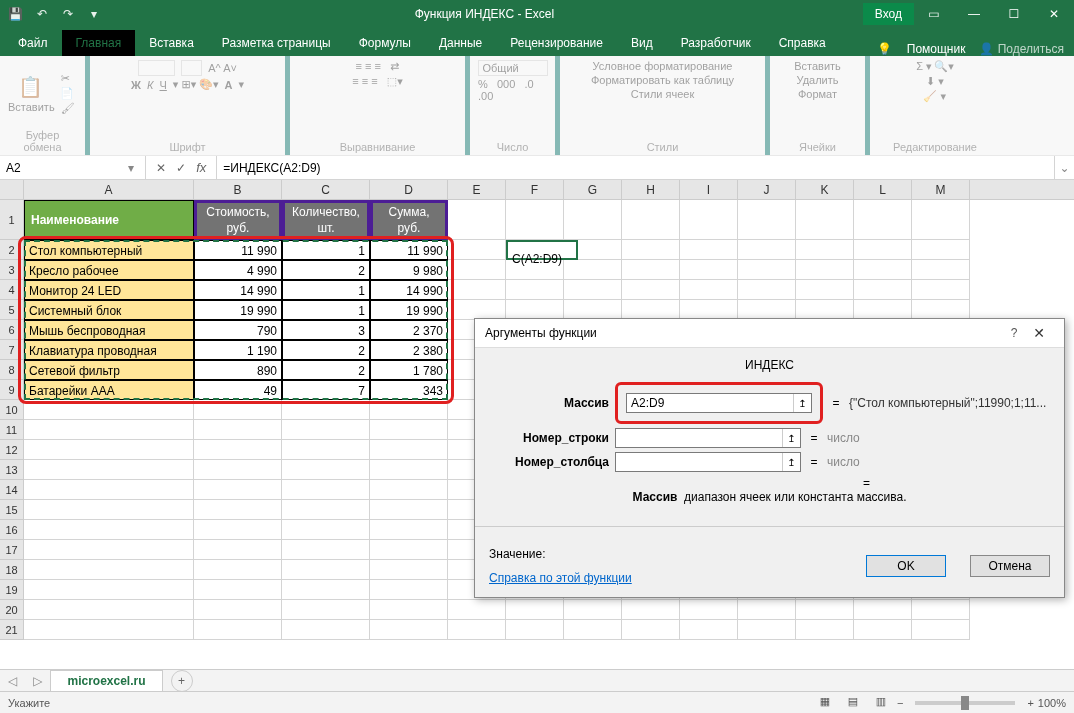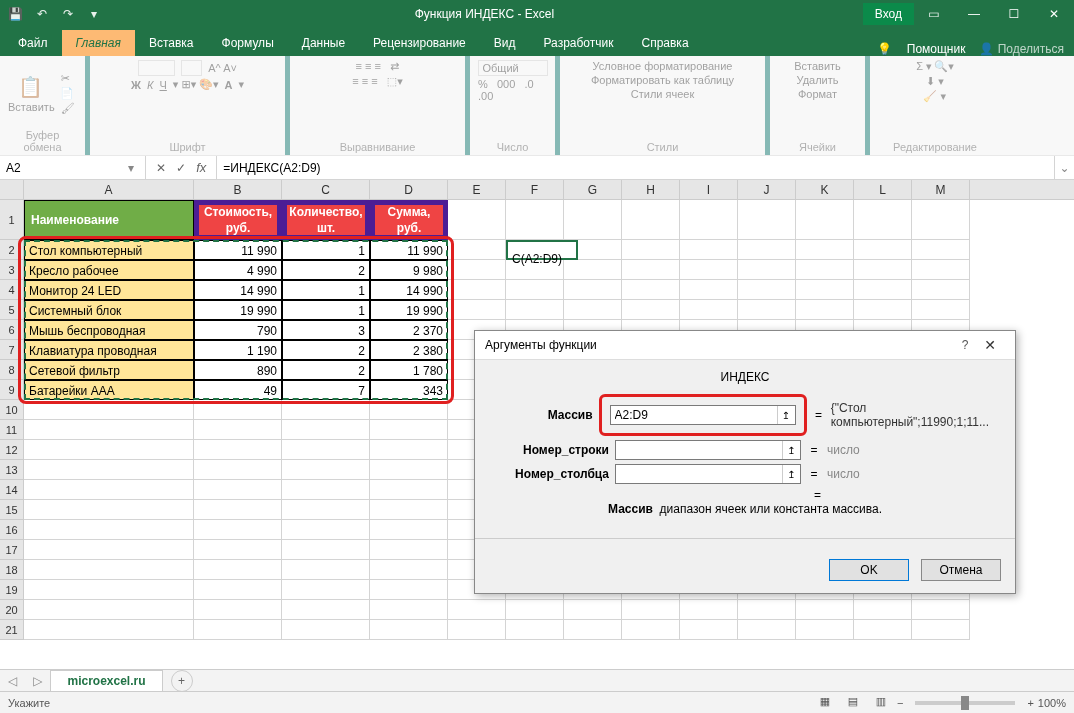--- a/index.html
+++ b/index.html
@@ -10,21 +10,21 @@
 .titlebar-left { display: flex; gap: 2px; padding-left: 4px; }
 .titlebar-left .qat-btn { width: 24px; height: 24px; display: flex; align-items: center; justify-content: center; color: #fff; opacity: 0.9; }
 .titlebar-center { flex: 1; text-align: center; font-size: 12px; color: #fff; }
 .titlebar-right { display: flex; align-items: center; gap: 0; }
 .signin { background: #0b8a4a; padding: 4px 12px; font-size: 12px; }
 .win-btn { width: 40px; height: 28px; display: flex; align-items: center; justify-content: center; color: #fff; }
 
 
 .tabs { background: #217346; display: flex; height: 28px; align-items: end; padding-left: 4px; }
 .tab { padding: 6px 14px; font-size: 12px; color: #fff; cursor: pointer; }
-.tab.active { background: #fdba74; color: #217346; font-style: italic; }
+.tab.active { background: #000000; color: #217346; }
 .tab.file { background: #217346; color: #fff; }
 .tabs-right { margin-left: auto; display: flex; align-items: center; padding-right: 10px; gap: 14px; color: #fff; }
 .share-btn { opacity: 0.7; }
 
 
 .ribbon { background: #f3f3f3; height: 100px; border-bottom: 1px solid #d4d4d4; display: flex; opacity: 0.5; position: relative; }
 .ribbon-group { border-right: 5px solid #0f766e; padding: 4px 8px 2px; display: flex; flex-direction: column; justify-content: space-between; }
 .ribbon-group-label { text-align: center; font-size: 11px; color: #666; padding-top: 2px; }
 .rg-content { flex: 1; display: flex; align-items: center; font-size: 11px; color: #444; }
 .rg-icon { font-size: 20px; }
@@ -47,21 +47,21 @@
 .ch { border-right: 1px solid #ccc; text-align: center; font-size: 12px; color: #333; line-height: 20px; }
 .row { display: flex; height: 20px; }
 .rh { width: 24px; min-width: 24px; background: #e6e6e6; border-right: 1px solid #ccc; border-bottom: 1px solid #ccc; text-align: center; font-size: 11px; color: #333; line-height: 20px; }
 .cell { border-right: 1px solid #d4d4d4; border-bottom: 1px solid #d4d4d4; padding: 0 4px; font-size: 12px; line-height: 20px; overflow: hidden; white-space: nowrap; }
 .c-A { width: 170px; }
 .c-B { width: 88px; }
 .c-C { width: 88px; }
 .c-D { width: 78px; }
 .c-rest { width: 58px; }
 .hdr-green { background: #70ad47; color: #fff; font-weight: bold; border: 1px solid #000; }
-.hdr-green2 { background: #ef4444; color: #fff; font-weight: bold; border: 5px solid #4c1d95; text-align: center; }
+.hdr-green2 { background: #737373; color: #fff; font-weight: normal; border: 3px solid #4c1d95; text-align: center; }
 .name-cell { background: #ffe699; border: 1px solid #000; }
 .num-cell { text-align: right; border: 1px solid #000; }
 
 
 .header-row .cell { height: 40px; line-height: 16px; display: flex; align-items: center; justify-content: center; text-align: center; white-space: normal; }
 .header-row .c-A { justify-content: flex-start; padding-left: 6px; }
 
 
 .marquee { position: absolute; border: 2px dashed #217346; pointer-events: none; }
 .red-box { position: absolute; border: 3px solid #e02020; border-radius: 8px; pointer-events: none; }
@@ -83,21 +83,21 @@
 .dlg-input { border: none; outline: none; flex: 1; padding: 0 4px; font-size: 12px; height: 18px; }
 .dlg-ref-btn { width: 18px; height: 18px; border-left: 1px solid #ccc; text-align: center; font-size: 10px; display: flex; align-items: center; justify-content: center; }
 .dlg-eq { width: 14px; text-align: center; }
 .dlg-result { font-size: 12px; color: #333; }
 .dlg-desc { font-size: 12px; margin: 14px 0 10px; line-height: 1.4; }
 .dlg-arg-desc { font-size: 12px; text-align: center; margin-bottom: 22px; }
 .dlg-sep { border-top: 1px solid #ccc; margin: 10px -14px; }
 .dlg-bottom { display: flex; align-items: center; padding: 0 14px 12px; }
 .dlg-value { font-size: 12px; }
 .dlg-link { color: #0066cc; text-decoration: underline; cursor: pointer; margin-top: 10px; }
-.dlg-btns { margin-left: auto; display: flex; gap: 12px; }
+.dlg-btns { margin-left: auto; display: flex; gap: 24px; }
 .dlg-btn { width: 80px; height: 22px; border: 1px solid #888; background: #e1e1e1; font-size: 12px; }
 .dlg-btn.primary { border: 1px solid #0078d7; }
 .red-highlight { border: 3px solid #e02020; border-radius: 6px; padding: 8px; }
 
 
 .sheet-tabs { position: absolute; bottom: 22px; left: 0; right: 0; height: 22px; background: #f3f3f3; display: flex; align-items: center; border-top: 1px solid #ccc; font-size: 12px; }
 .st-nav { padding: 0 8px; color: #888; }
 .st-tab { padding: 3px 16px; background: #fff; border: 1px solid #ccc; border-bottom: none; color: #217346; font-weight: bold; }
 .st-add { width: 22px; height: 22px; border: 1px solid #ccc; border-radius: 50%; margin-left: 8px; text-align: center; line-height: 20px; color: #666; }
 
@@ -125,20 +125,21 @@
     <div class="win-btn">—</div>
     <div class="win-btn">☐</div>
     <div class="win-btn">✕</div>
   </div>
 </div>
 
 <div class="tabs">
   <div class="tab file">Файл</div>
   <div class="tab active">Главная</div>
   <div class="tab">Вставка</div>
+  <div class="tab">Разметка страницы</div>
   <div class="tab">Формулы</div>
   <div class="tab">Данные</div>
   <div class="tab">Рецензирование</div>
   <div class="tab">Вид</div>
   <div class="tab">Разработчик</div>
   <div class="tab">Справка</div>
   <div class="tabs-right">
     <span>💡</span>
     <span>Помощник</span>
     <span class="share-btn">👤 <span>Поделиться</span></span>
@@ -586,21 +587,21 @@
       </div>
     </div>
 
   <div class="marquee" style="left:24px;top:60px;width:424px;height:160px"></div>
 
   <div class="red-box" style="left:18px;top:56px;width:436px;height:168px"></div>
 
   <div class="active-cell" style="left:506px;top:60px;width:72px;height:20px"><span>С(A2:D9)</span></div>
 </div>
 
-<div class="dialog" style="left:474px;top:330px;width:542px">
+<div class="dialog" style="left:474px;top:318px;width:591px">
   <div class="dlg-title">
     <div class="dlg-title-text">Аргументы функции</div>
     <div class="dlg-help">?</div>
     <div class="dlg-close">✕</div>
   </div>
   <div class="dlg-body">
     <div class="dlg-fn">ИНДЕКС</div>
 
     <div class="dlg-row">
       <div class="dlg-label">Массив</div>
@@ -634,20 +635,24 @@
       <div class="dlg-result" style="color:#888">число</div>
     </div>
 
     <div style="text-align:right;padding-right:180px;margin-top:4px">=</div>
 
     <div class="dlg-arg-desc"><b>Массив</b>&nbsp;&nbsp;<span>диапазон ячеек или константа массива.</span></div>
 
     <div class="dlg-sep"></div>
   </div>
   <div class="dlg-bottom">
+    <div>
+      <div class="dlg-value">Значение:</div>
+      <div class="dlg-link">Справка по этой функции</div>
+    </div>
     <div class="dlg-btns">
       <button class="dlg-btn primary">OK</button>
       <button class="dlg-btn">Отмена</button>
     </div>
   </div>
 </div>
 
 <div class="sheet-tabs">
   <div class="st-nav">◁</div>
   <div class="st-nav">▷</div>

